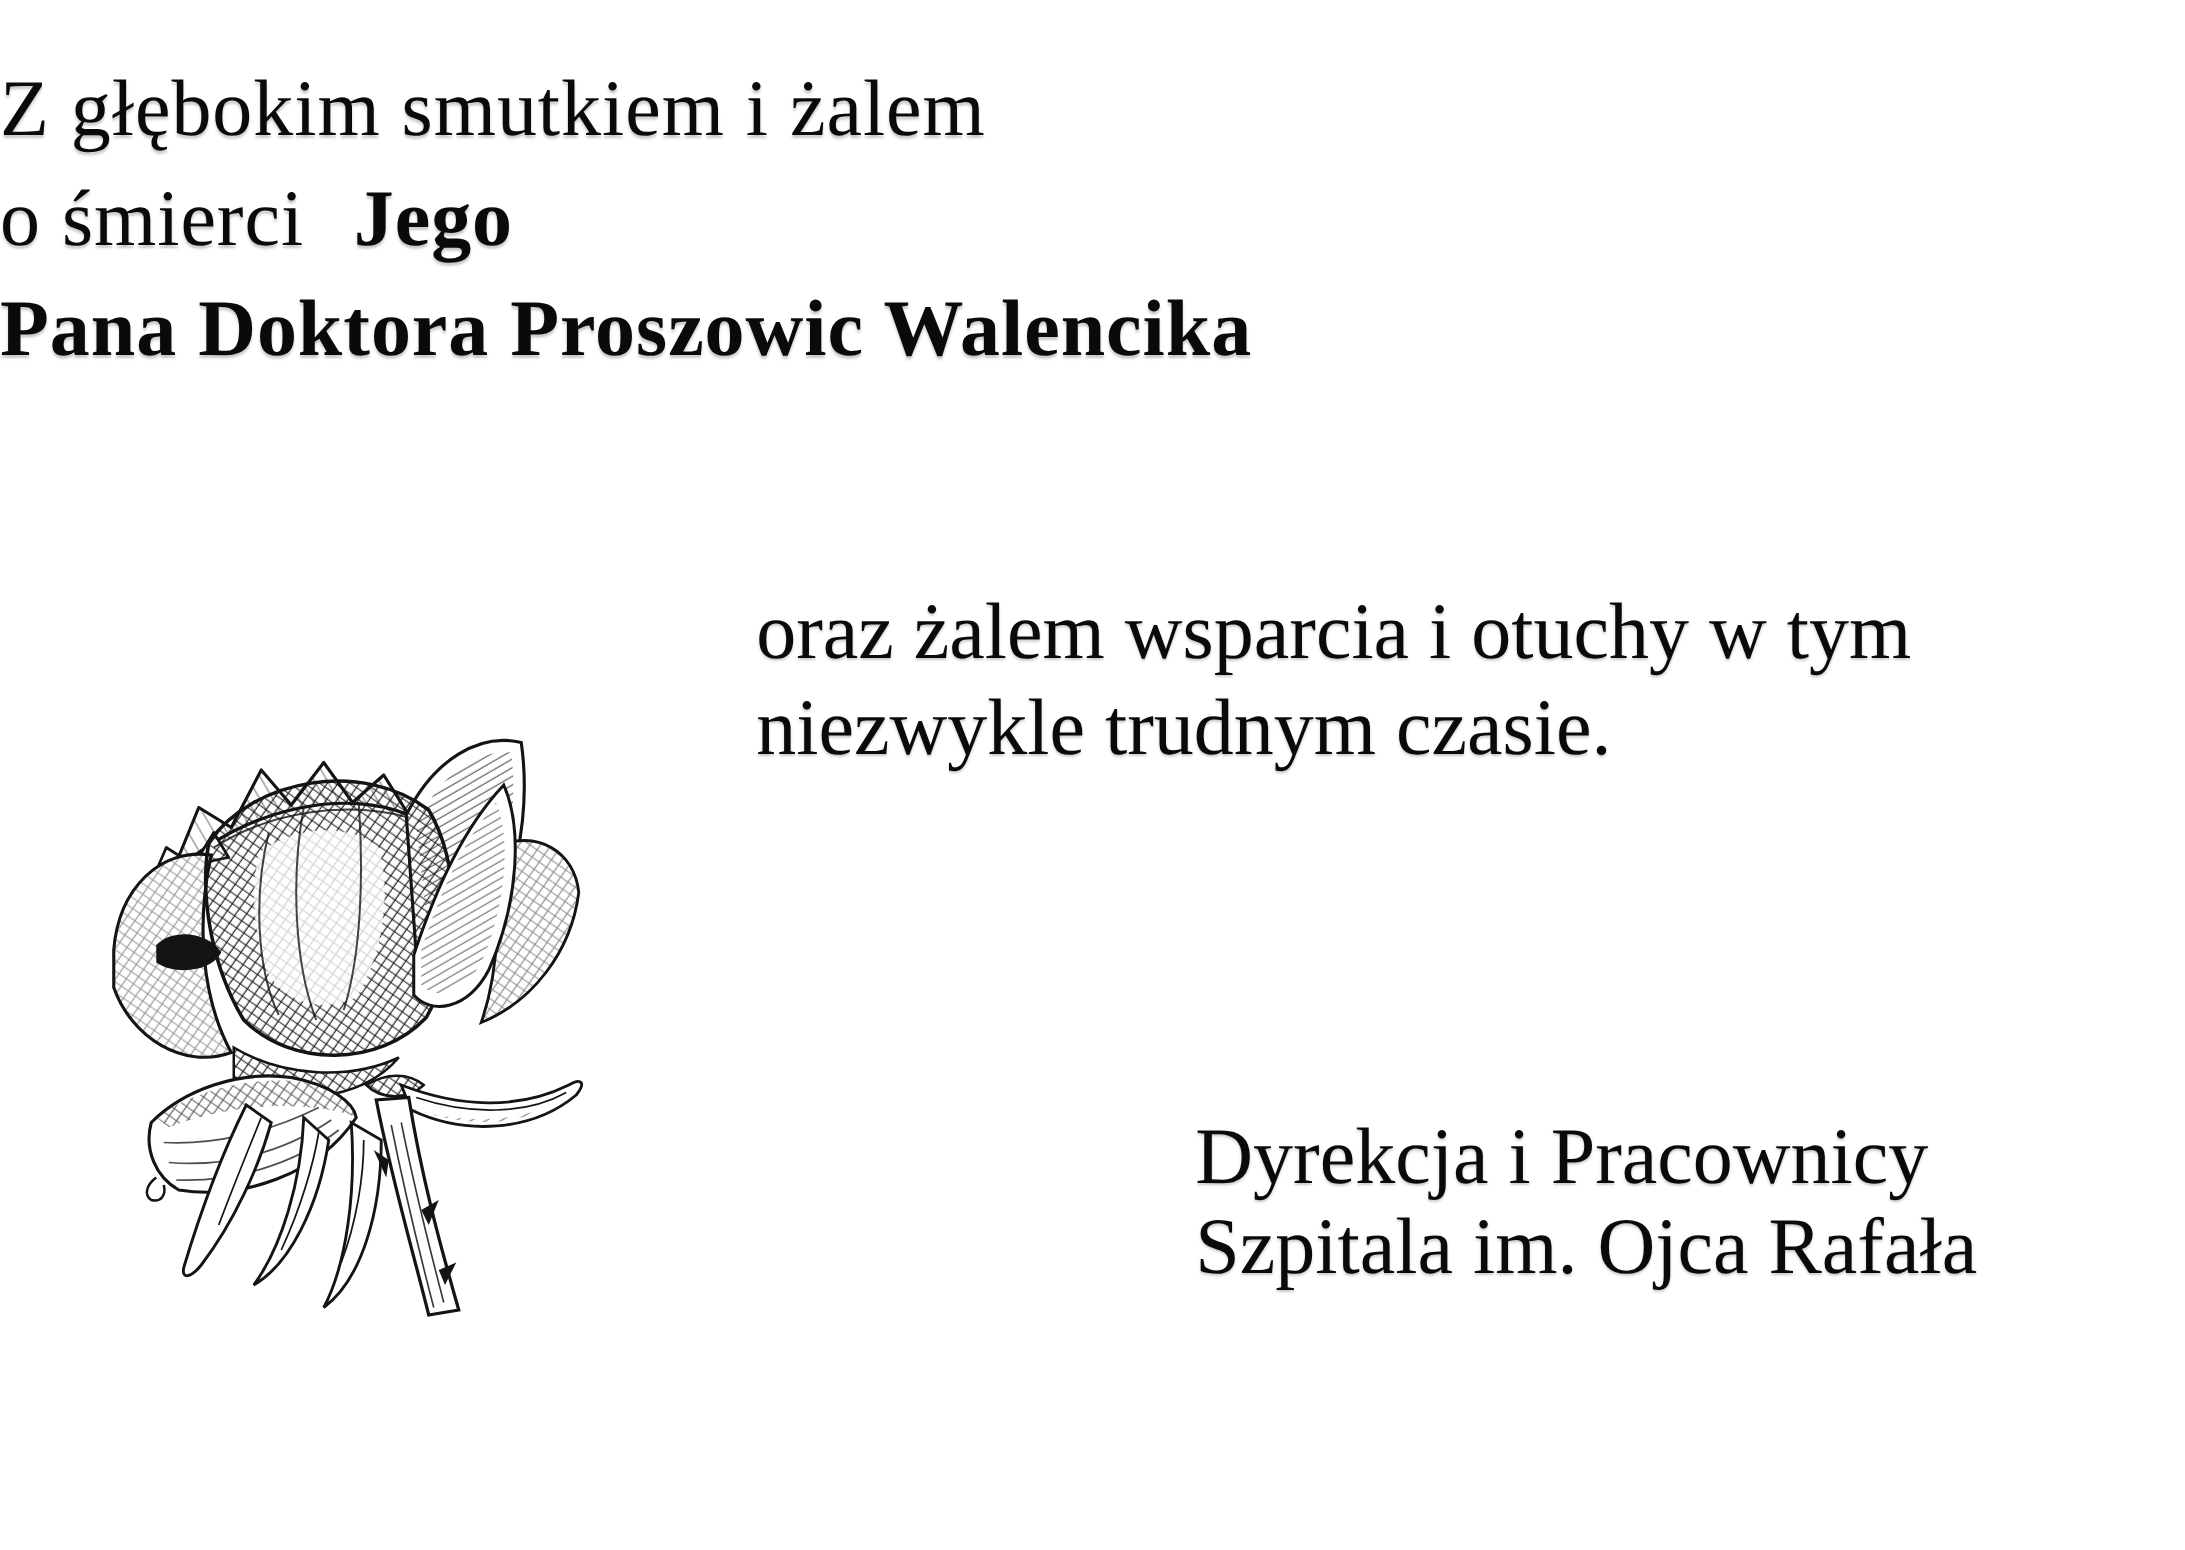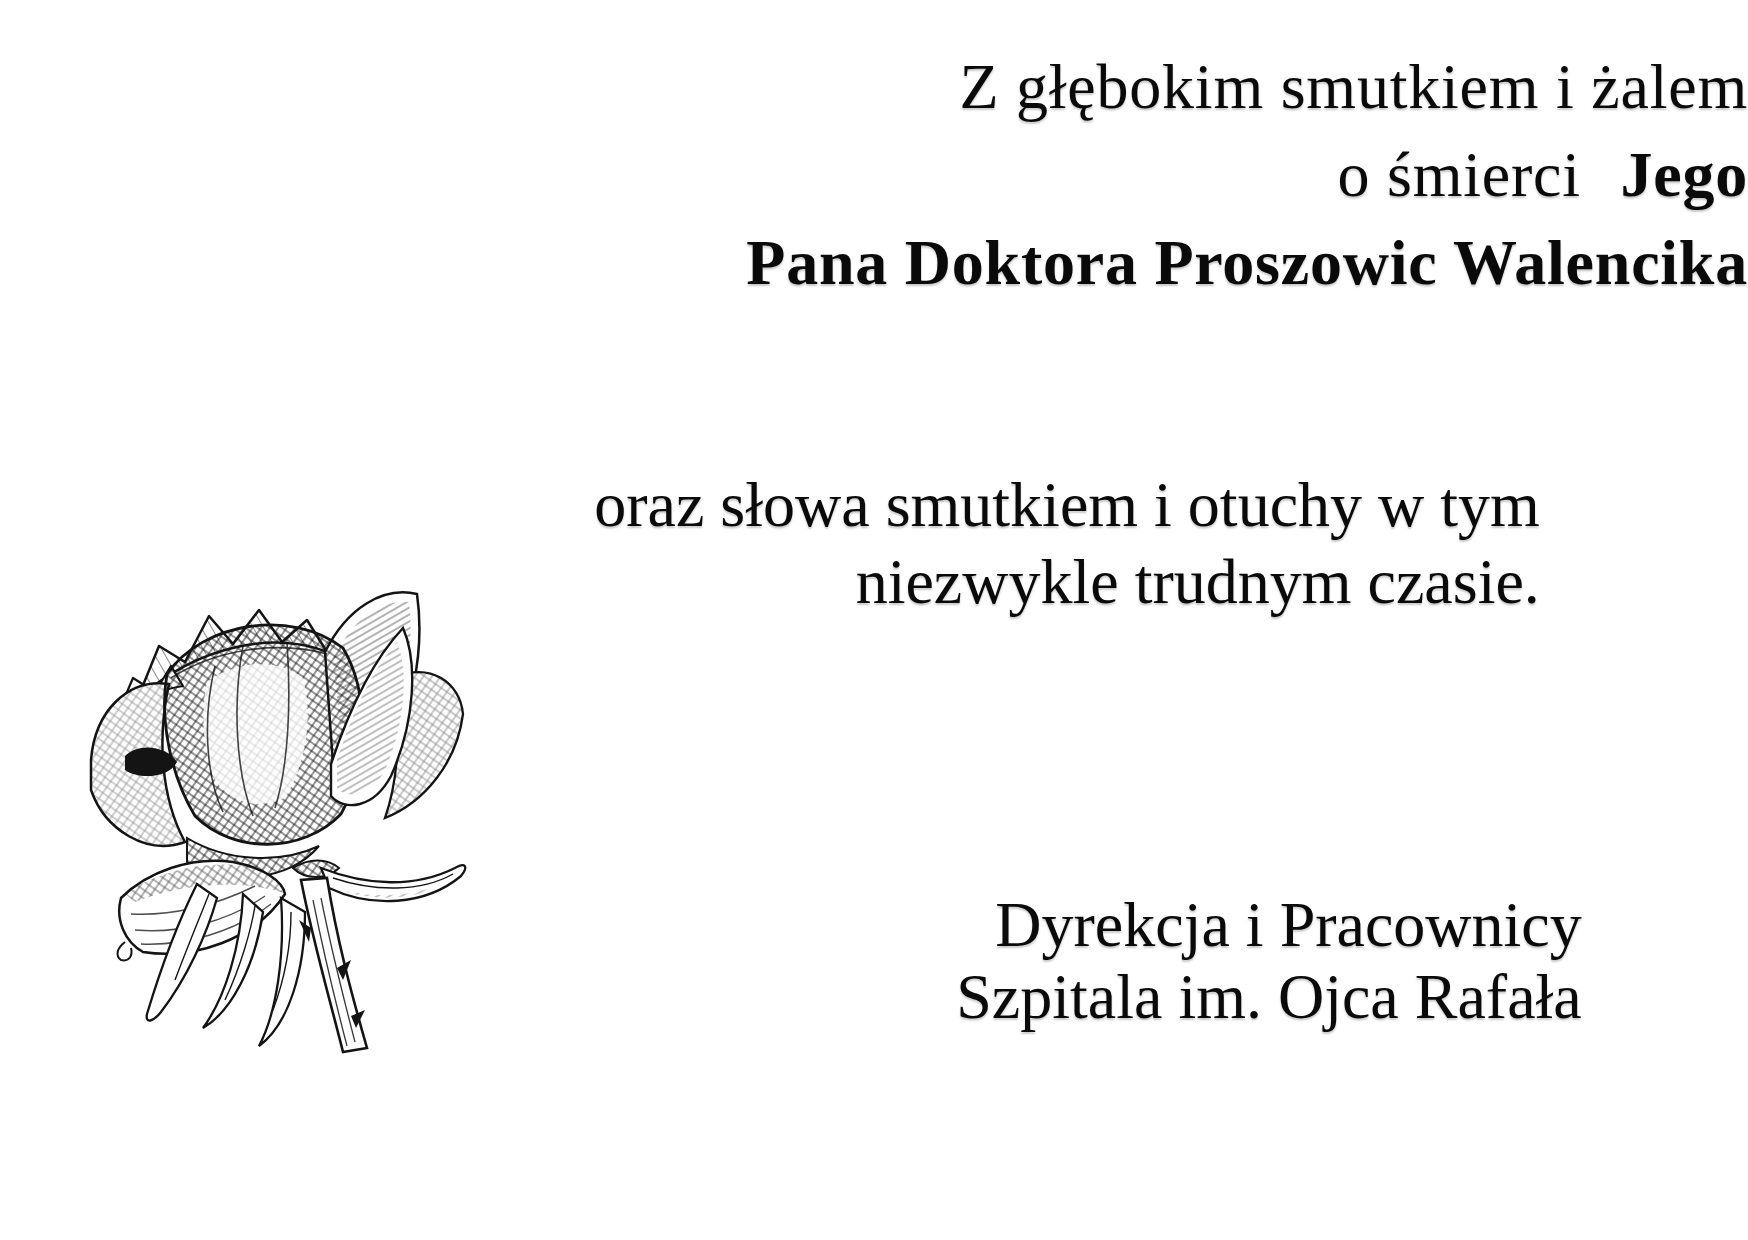--- a/index.html
+++ b/index.html
@@ -7,21 +7,21 @@
     position: relative;
     width: 1748px;
     height: 1240px;
     background: #ffffff;
     overflow: hidden;
     font-family: "Liberation Serif", "DejaVu Serif", serif;
     color: #0a0a0a;
   }
   .tblock {
     position: absolute;
-    text-align: right;
+    text-align: left;
     white-space: nowrap;
     text-shadow: 0 2px 2px rgba(110,110,110,0.38);
   }
   .tblock div { white-space: nowrap; }
   .block-intro {
     left: 0;
     width: 100%;
     top: 43px;
     font-size: 64px;
     line-height: 88px;
@@ -58,21 +58,21 @@
 
 <div class="page">
 
   <div class="tblock block-intro">
     <div>Z głębokim smutkiem i żalem</div>
     <div><span>o śmierci</span><span class="bold emph-gap">Jego</span></div>
     <div class="bold">Pana Doktora Proszowic Walencika</div>
   </div>
 
   <div class="tblock block-condolence">
-    <div>oraz słowa smutkiem i otuchy w tym</div>
+    <div>oraz żalem wsparcia i otuchy w tym</div>
     <div>niezwykle trudnym czasie.</div>
   </div>
 
   <div class="tblock block-signature">
     <div>Dyrekcja i Pracownicy</div>
     <div>Szpitala im. Ojca Rafała</div>
   </div>
 
   <div class="rose">
     <svg viewBox="0 0 398 515" xmlns="http://www.w3.org/2000/svg">

